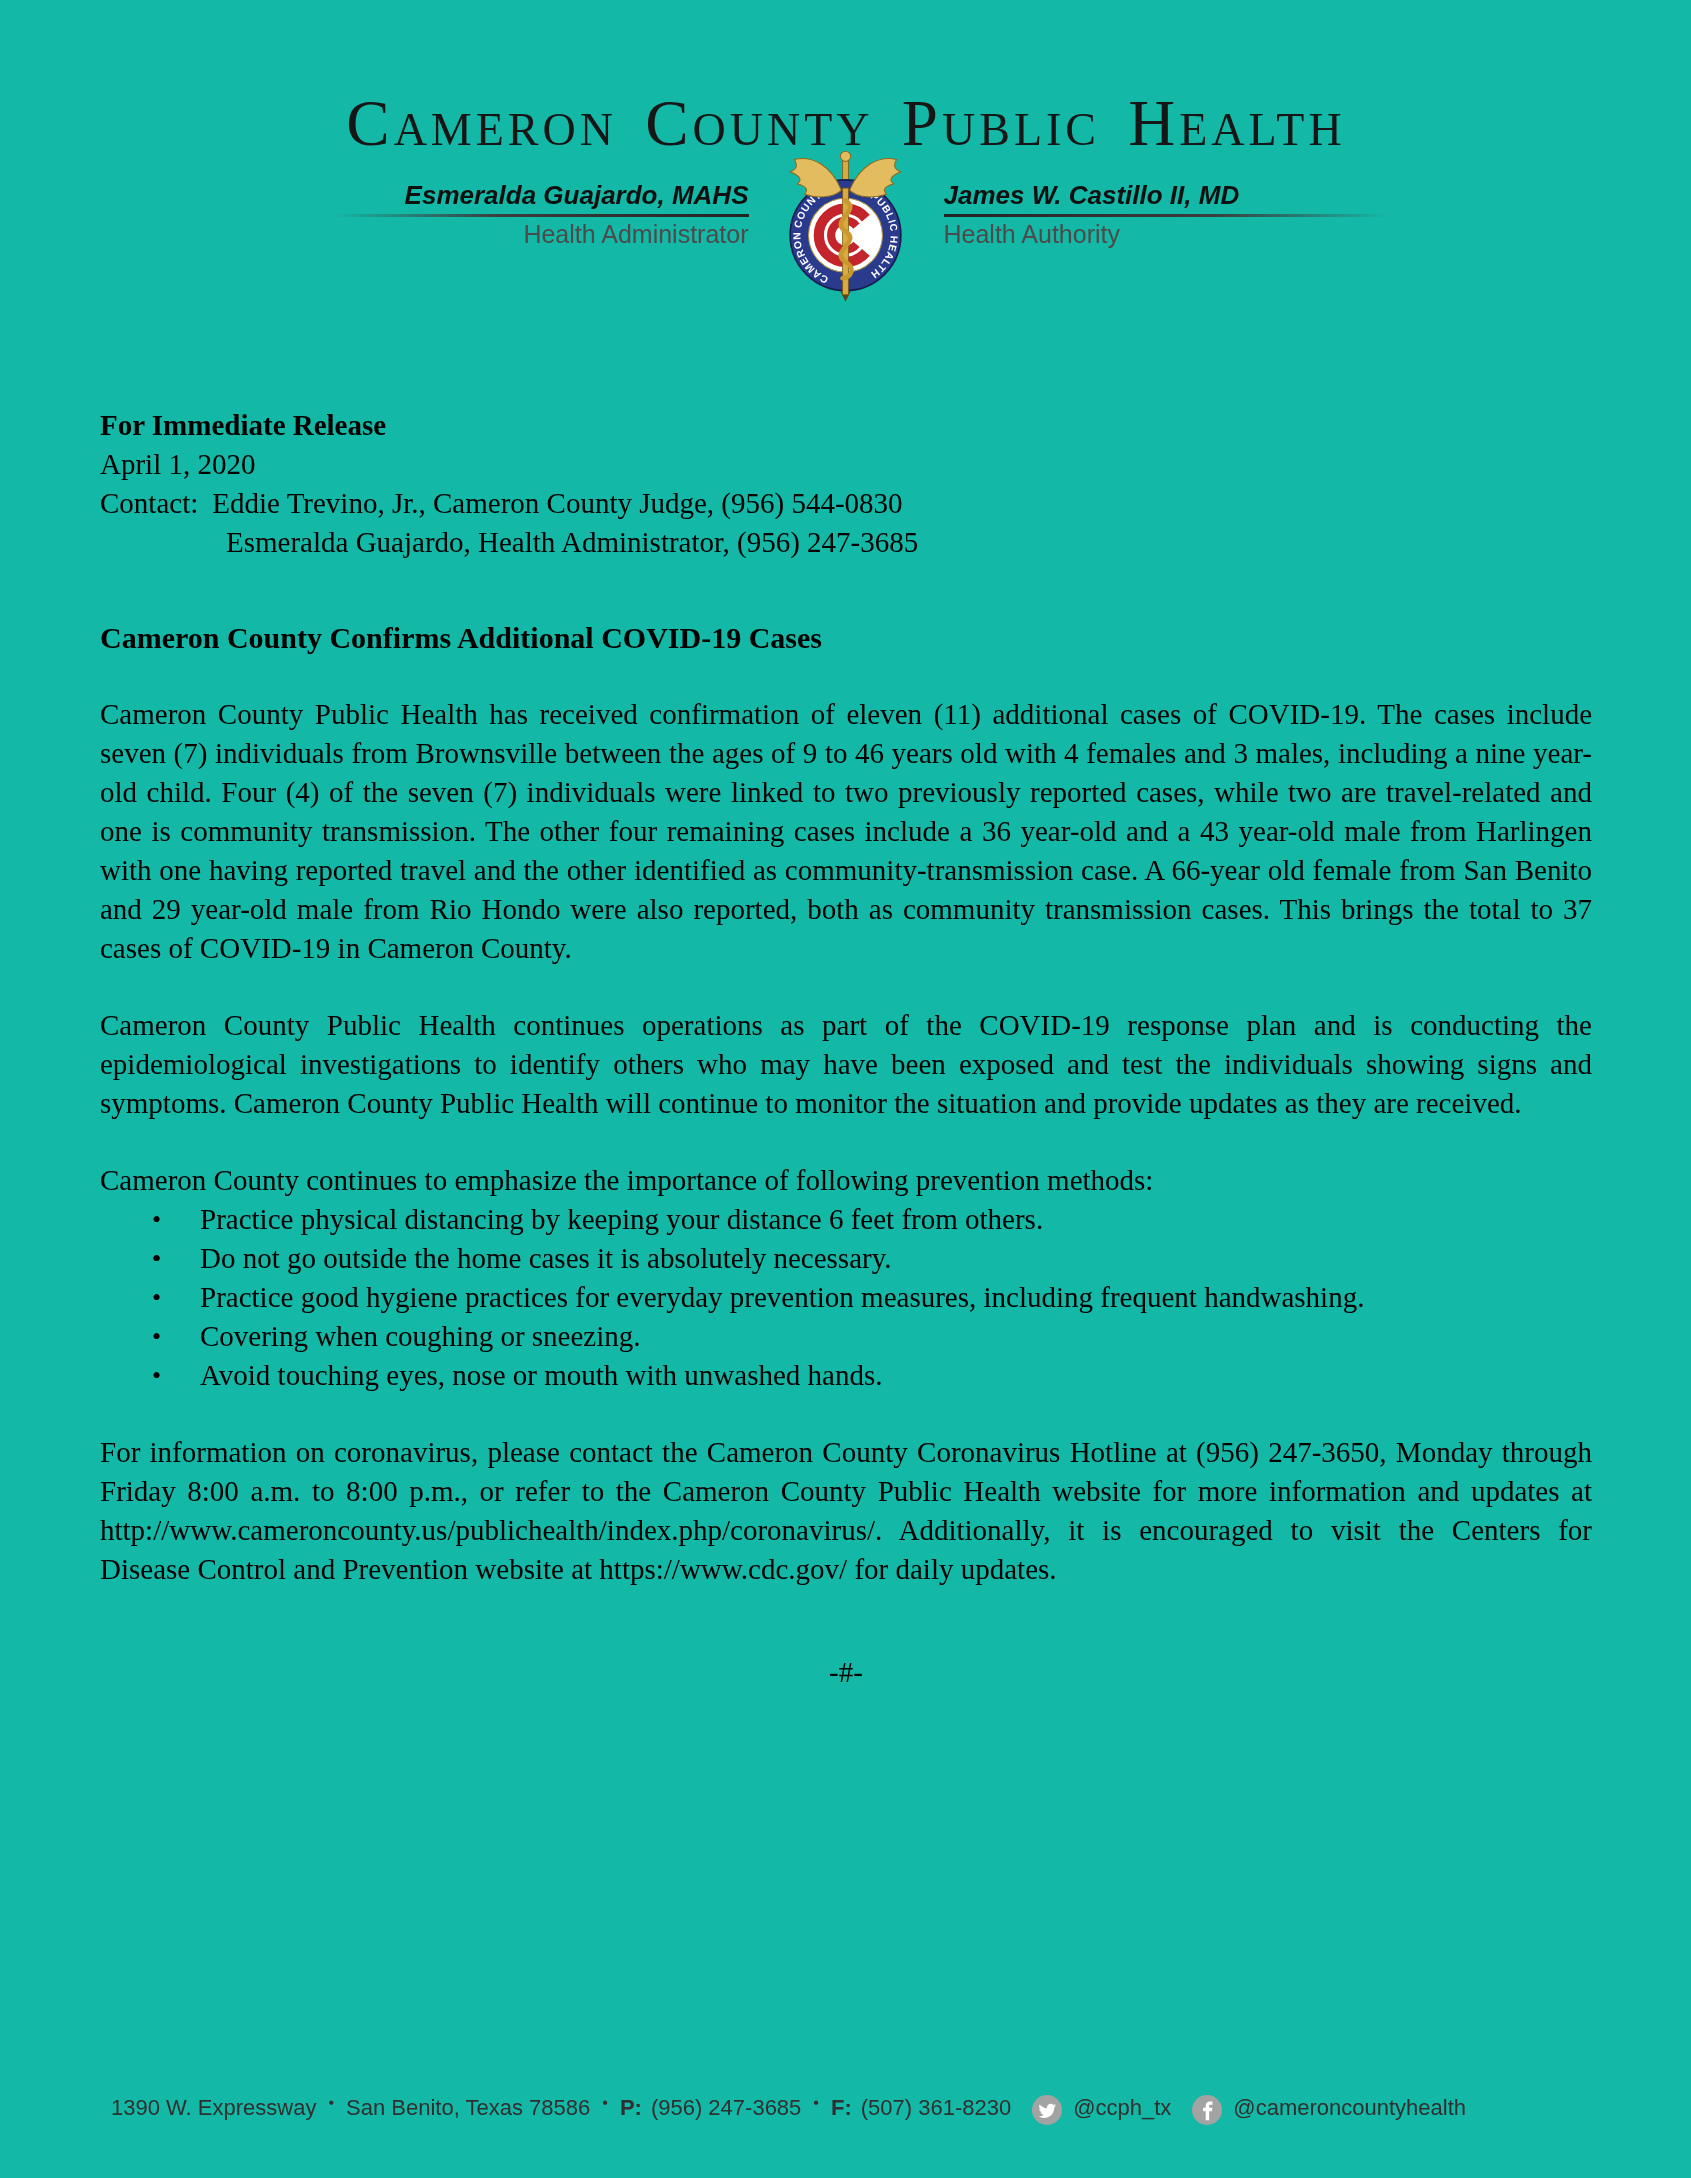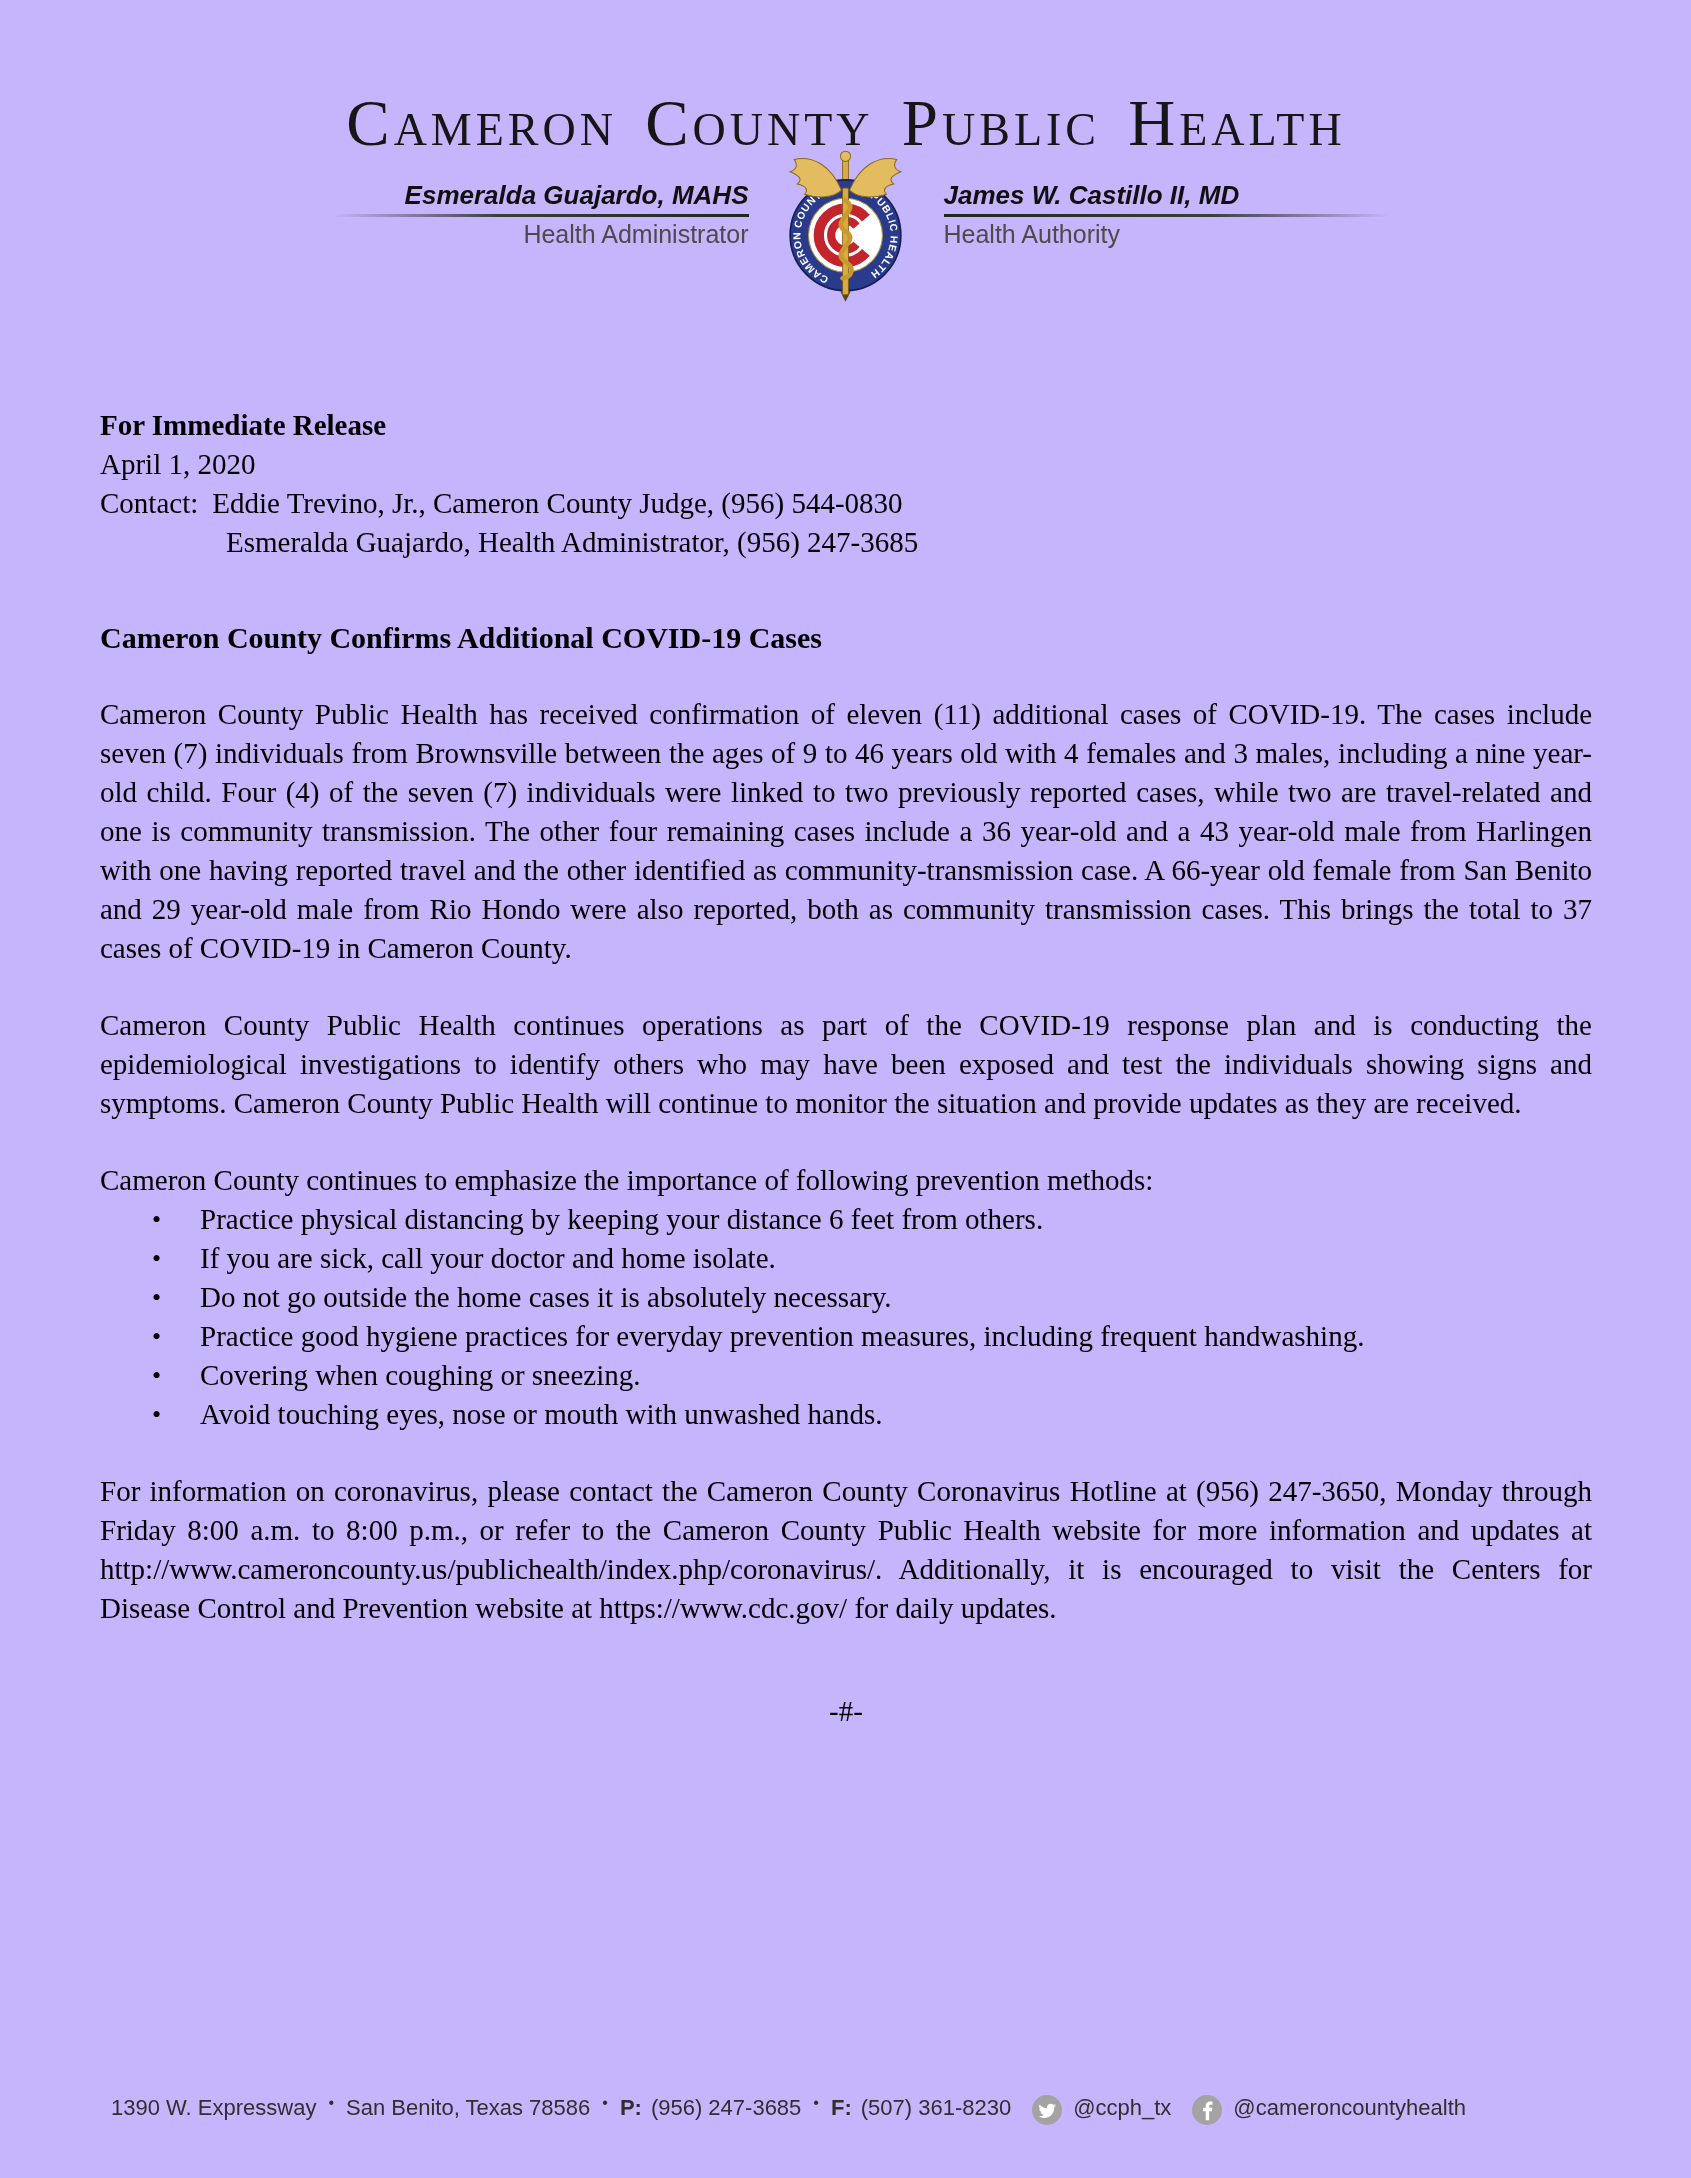--- a/index.html
+++ b/index.html
@@ -1,19 +1,19 @@
 <!DOCTYPE html>
 <html><head>
 <meta charset="utf-8">
 <style>
   html,body{margin:0;padding:0;background:#e8e8e8;}
   .page{
     position:relative;
     width:1692px;height:2178px;
-    background:#c4b5fd;
+    background:#14b8a6;
     margin:0 auto;
     font-family:"Liberation Serif", serif;
     color:#000;
     overflow:hidden;
   }
   
   .header{padding-top:88px;}
   .org-title{
     text-align:center;
     font-variant:small-caps;
@@ -151,21 +151,21 @@
     <div class="headline">Cameron County Confirms Additional COVID-19 Cases</div>
 
     <p class="body-par">Cameron County Public Health has received confirmation of eleven (11) additional cases of COVID-19. The cases include seven (7) individuals from Brownsville between the ages of 9 to 46 years old with 4 females and 3 males, including a nine year-old child. Four (4) of the seven (7) individuals were linked to two previously reported cases, while two are travel-related and one is community transmission. The other four remaining cases include a 36 year-old and a 43 year-old male from Harlingen with one having reported travel and the other identified as community-transmission case. A 66-year old female from San Benito and 29 year-old male from Rio Hondo were also reported, both as community transmission cases. This brings the total to 37 cases of COVID-19 in Cameron County.</p>
 
     <p class="body-par">Cameron County Public Health continues operations as part of the COVID-19 response plan and is conducting the epidemiological investigations to identify others who may have been exposed and test the individuals showing signs and symptoms. Cameron County Public Health will continue to monitor the situation and provide updates as they are received.</p>
 
     <p class="intro-par">Cameron County continues to emphasize the importance of following prevention methods:</p>
 
     <ul class="prevention">
       <li><span class="marker">•</span><span>Practice physical distancing by keeping your distance 6 feet from others.</span></li>
-      <li><span class="marker">•</span><span>If you are sick, call your doctor and home isolate.</span></li>
+      <li><span class="marker">•</span></li>
       <li><span class="marker">•</span><span>Do not go outside the home cases it is absolutely necessary.</span></li>
       <li><span class="marker">•</span><span>Practice good hygiene practices for everyday prevention measures, including frequent handwashing.</span></li>
       <li><span class="marker">•</span><span>Covering when coughing or sneezing.</span></li>
       <li><span class="marker">•</span><span>Avoid touching eyes, nose or mouth with unwashed hands.</span></li>
     </ul>
 
     <p class="body-par">For information on coronavirus, please contact the Cameron County Coronavirus Hotline at (956) 247-3650, Monday through Friday 8:00 a.m. to 8:00 p.m., or refer to the Cameron County Public Health website for more information and updates at http://www.cameroncounty.us/publichealth/index.php/coronavirus/. Additionally, it is encouraged to visit the Centers for Disease Control and Prevention website at https://www.cdc.gov/ for daily updates.</p>
 
     <div class="end-mark">-#-</div>
   </div>

